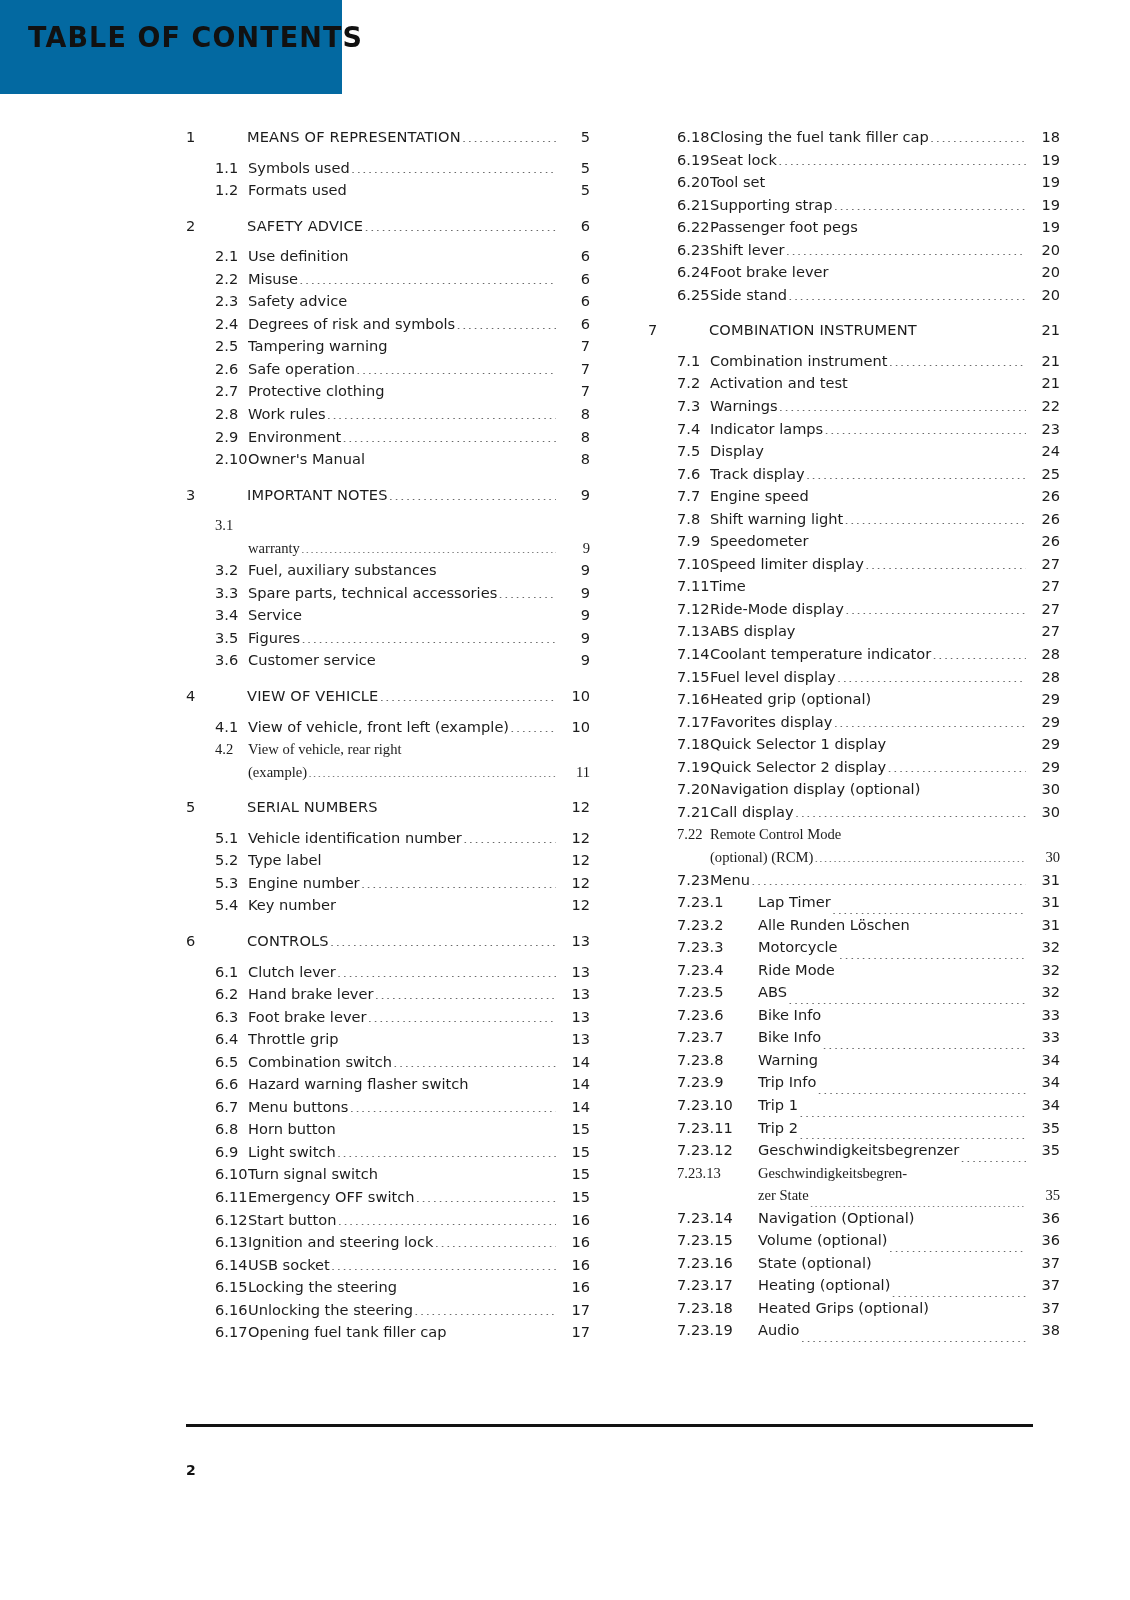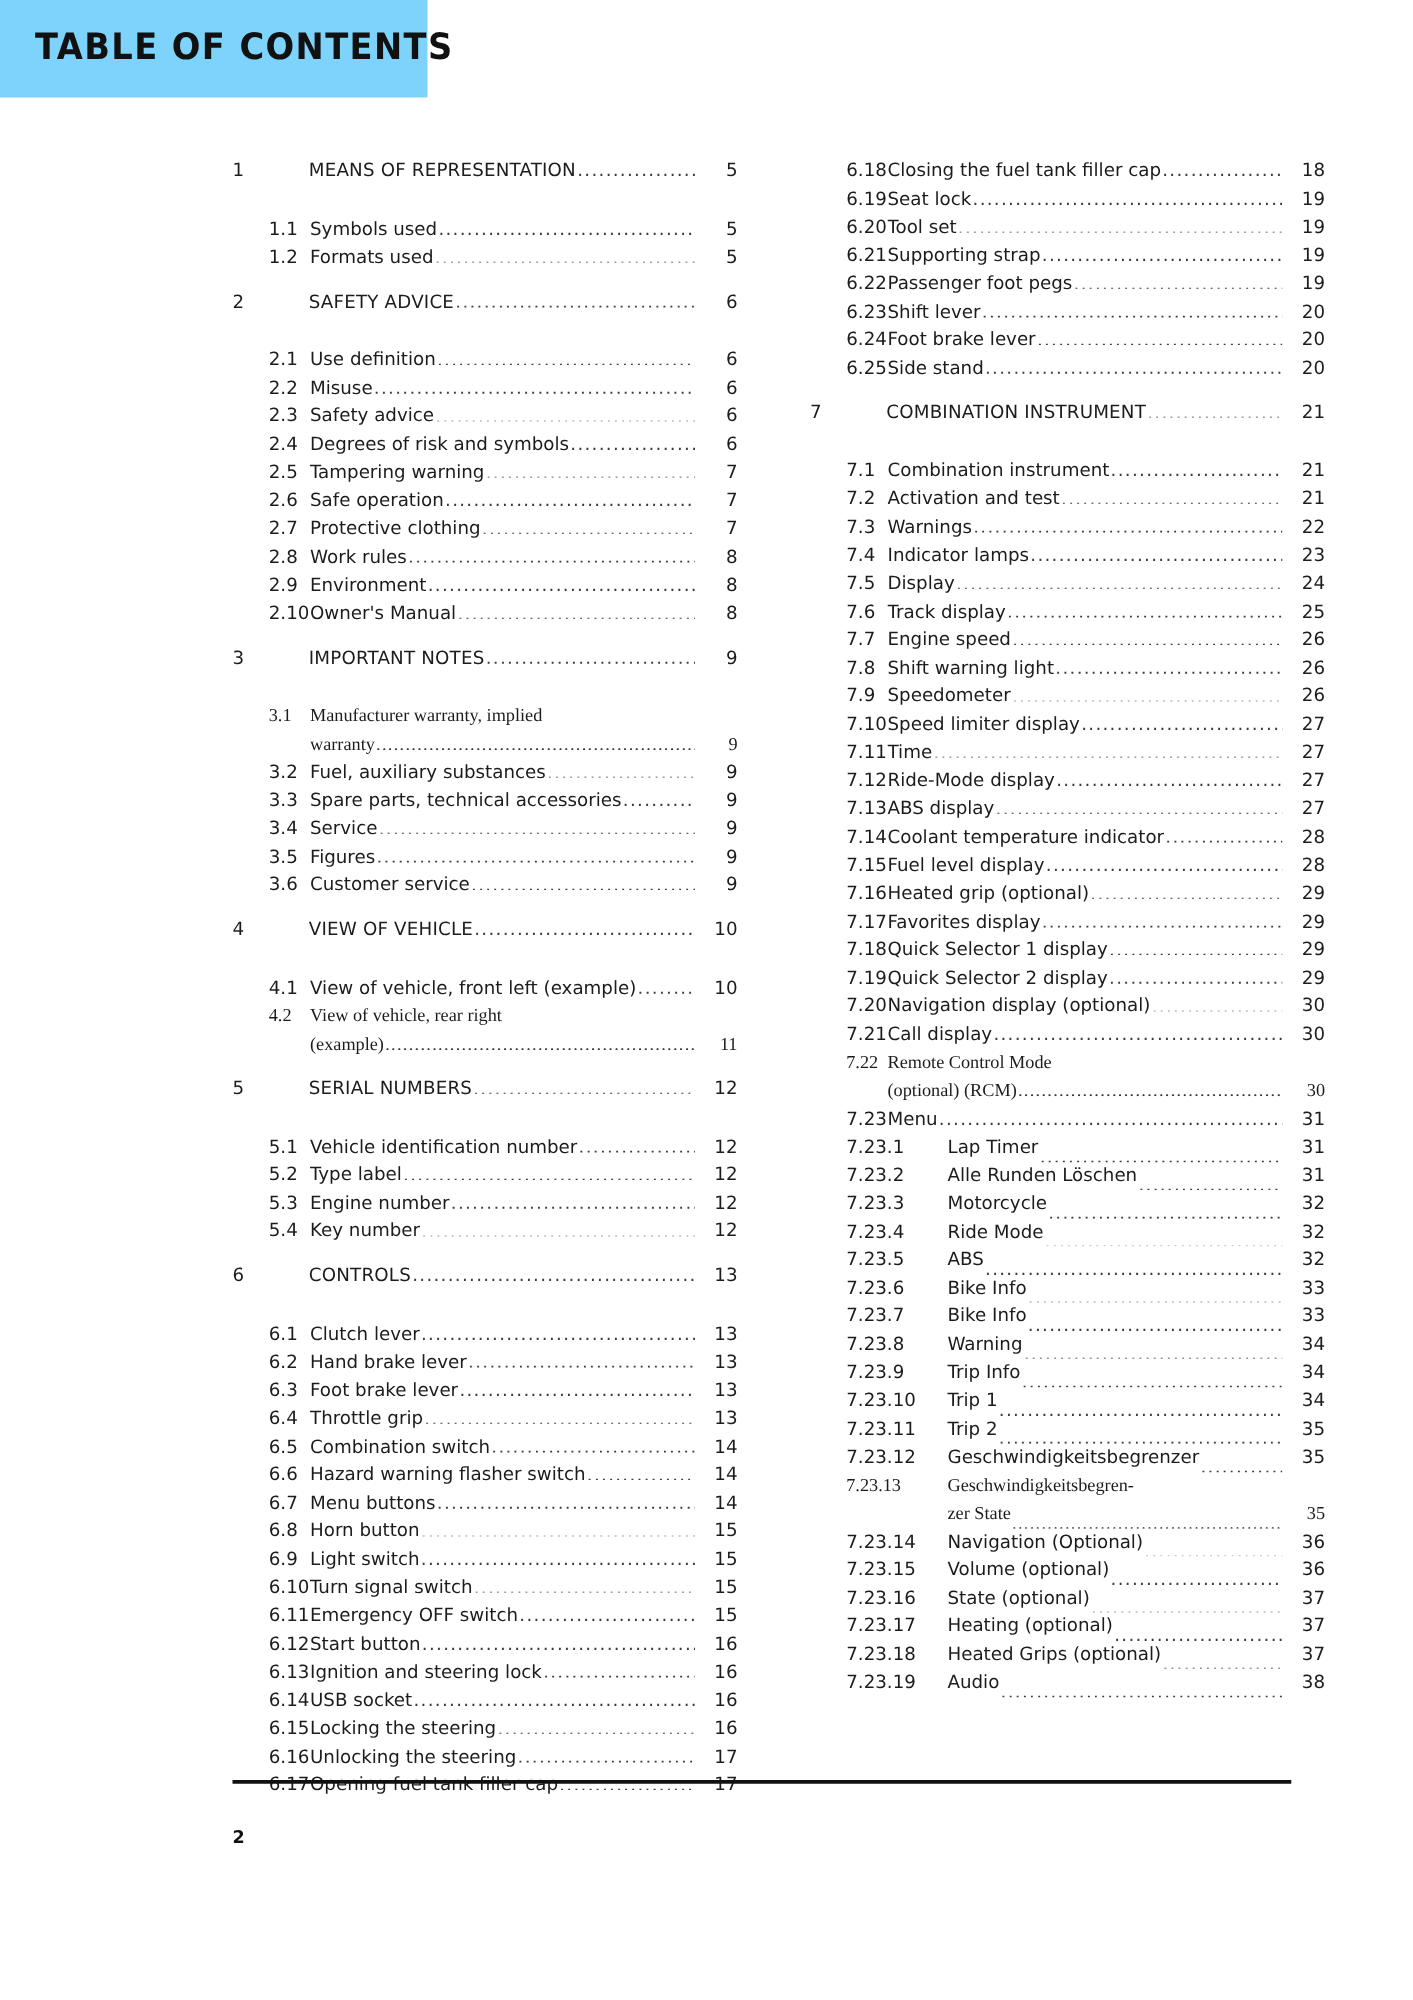--- a/index.html
+++ b/index.html
@@ -15,22 +15,22 @@
     color: #1a1a1a;
     overflow: hidden;
   }
 
   
   #header-band {
     position: absolute;
     left: 0;
     top: 0;
     width: 342px;
-    height: 78px;
-    background: #7dd3fc;
+    height: 94px;
+    background: #0369a1;
   }
   #header-title {
     position: absolute;
     left: 28px;
     top: 20px;
     font-family: "DejaVu Sans", "Liberation Sans", sans-serif;
     font-size: 29px;
     font-weight: bold;
     letter-spacing: 1.2px;
     color: #111111;
@@ -65,21 +65,21 @@
   
   .toc-entry.lvl1 {
     margin-top: 13px;
   }
   .toc-entry.lvl1:first-child { margin-top: 0; }
   .toc-entry.lvl1 .num  { width: 37px; flex: 0 0 37px; }
   .toc-entry.lvl1 .title { text-transform: uppercase; letter-spacing: 0.15px; margin-left: 24px; }
 
   
   .toc-entry.lvl2 .num  { width: 62px; flex: 0 0 62px; padding-left: 29px; box-sizing: border-box; }
-  .toc-entry.lvl2.group-start { margin-top: 24px; }
+  .toc-entry.lvl2.group-start { margin-top: 8px; }
 
   
   .toc-entry.lvl3 .num  { width: 88px; flex: 0 0 88px; padding-left: 29px; box-sizing: border-box; }
   .toc-entry.lvl3 .title-wrap { padding-left: 22px; align-items: flex-end; }
 
   .num {
     flex-shrink: 0;
     font-size: 14.6px;
   }
   .title-wrap {
@@ -270,23 +270,20 @@
         <span class="num">3</span>
         <span class="title-wrap">
           <span class="title">IMPORTANT NOTES</span>
           <span class="leader"></span>
         </span>
         <span class="pageno">9</span>
       </div>
       <div class="toc-entry lvl2 group-start wrap2">
         <div class="row-a">
           <span class="num">3.1</span>
-          <span class="title-wrap">
-            <span class="title">Manufacturer warranty, implied</span>
-          </span>
         </div>
         <div class="row-b">
           <span class="num">3.1</span>
           <span class="title-wrap">
             <span class="title">warranty</span>
             <span class="leader"></span>
           </span>
           <span class="pageno">9</span>
         </div>
       </div>

